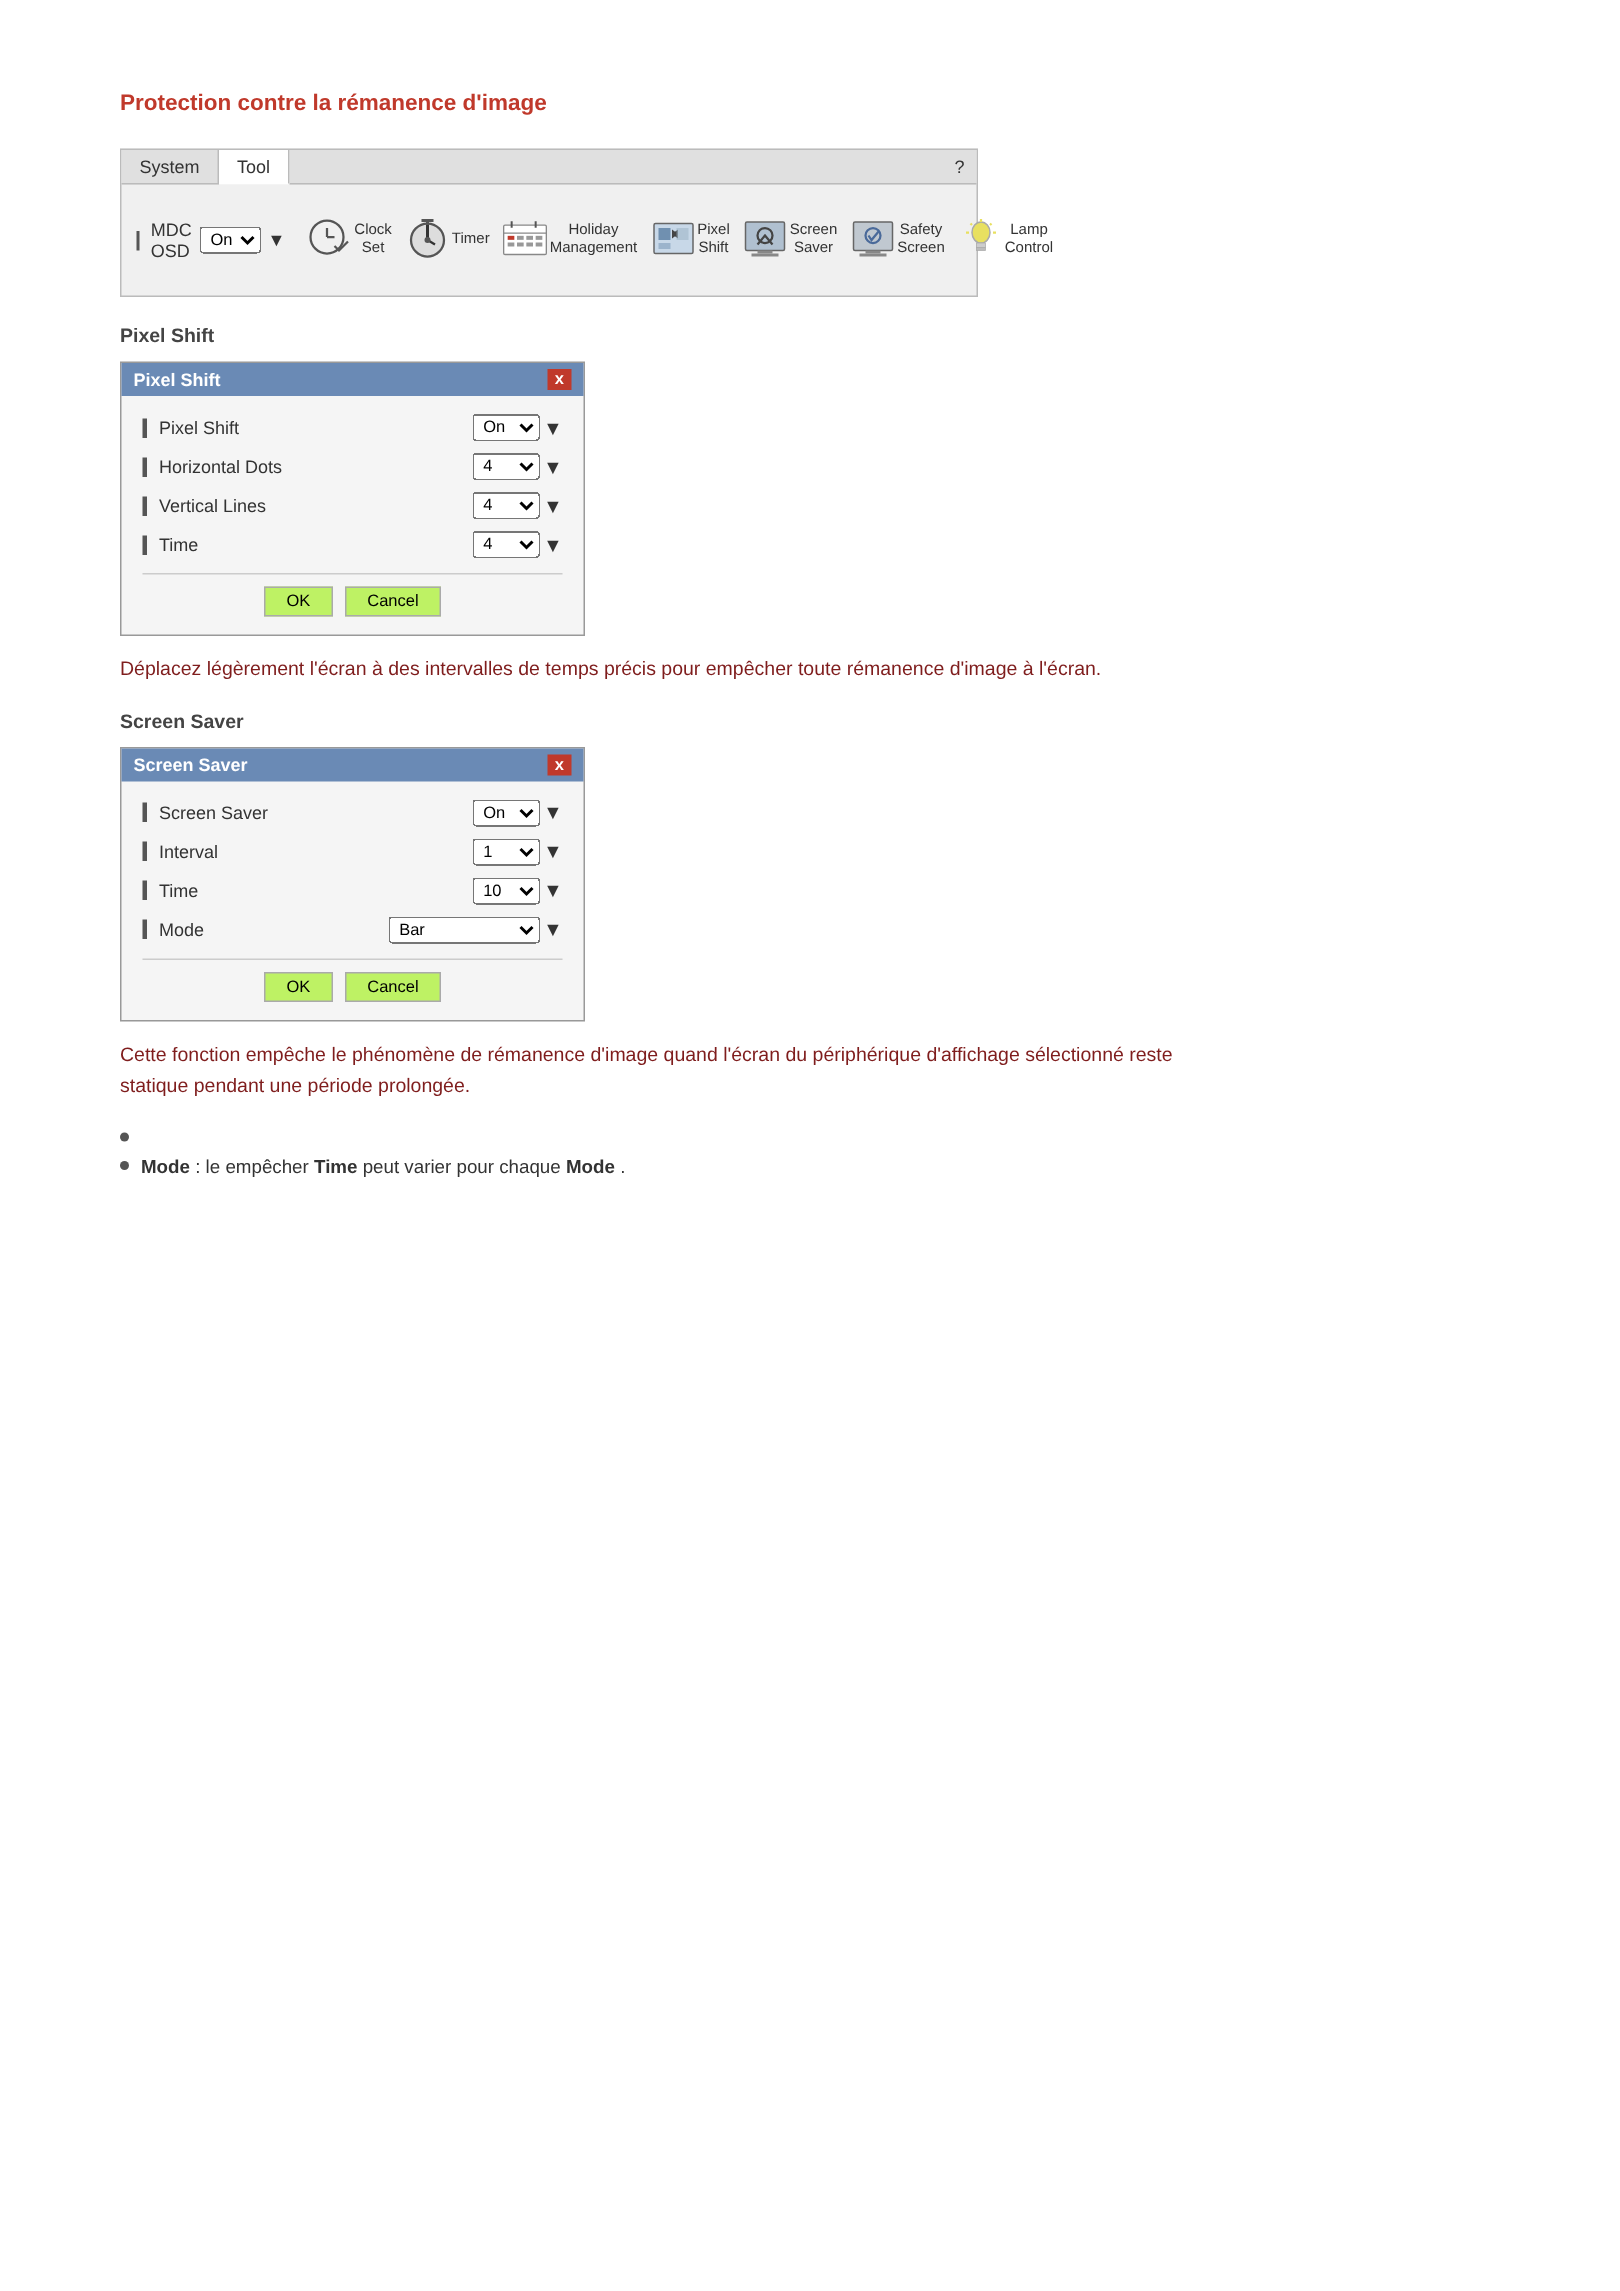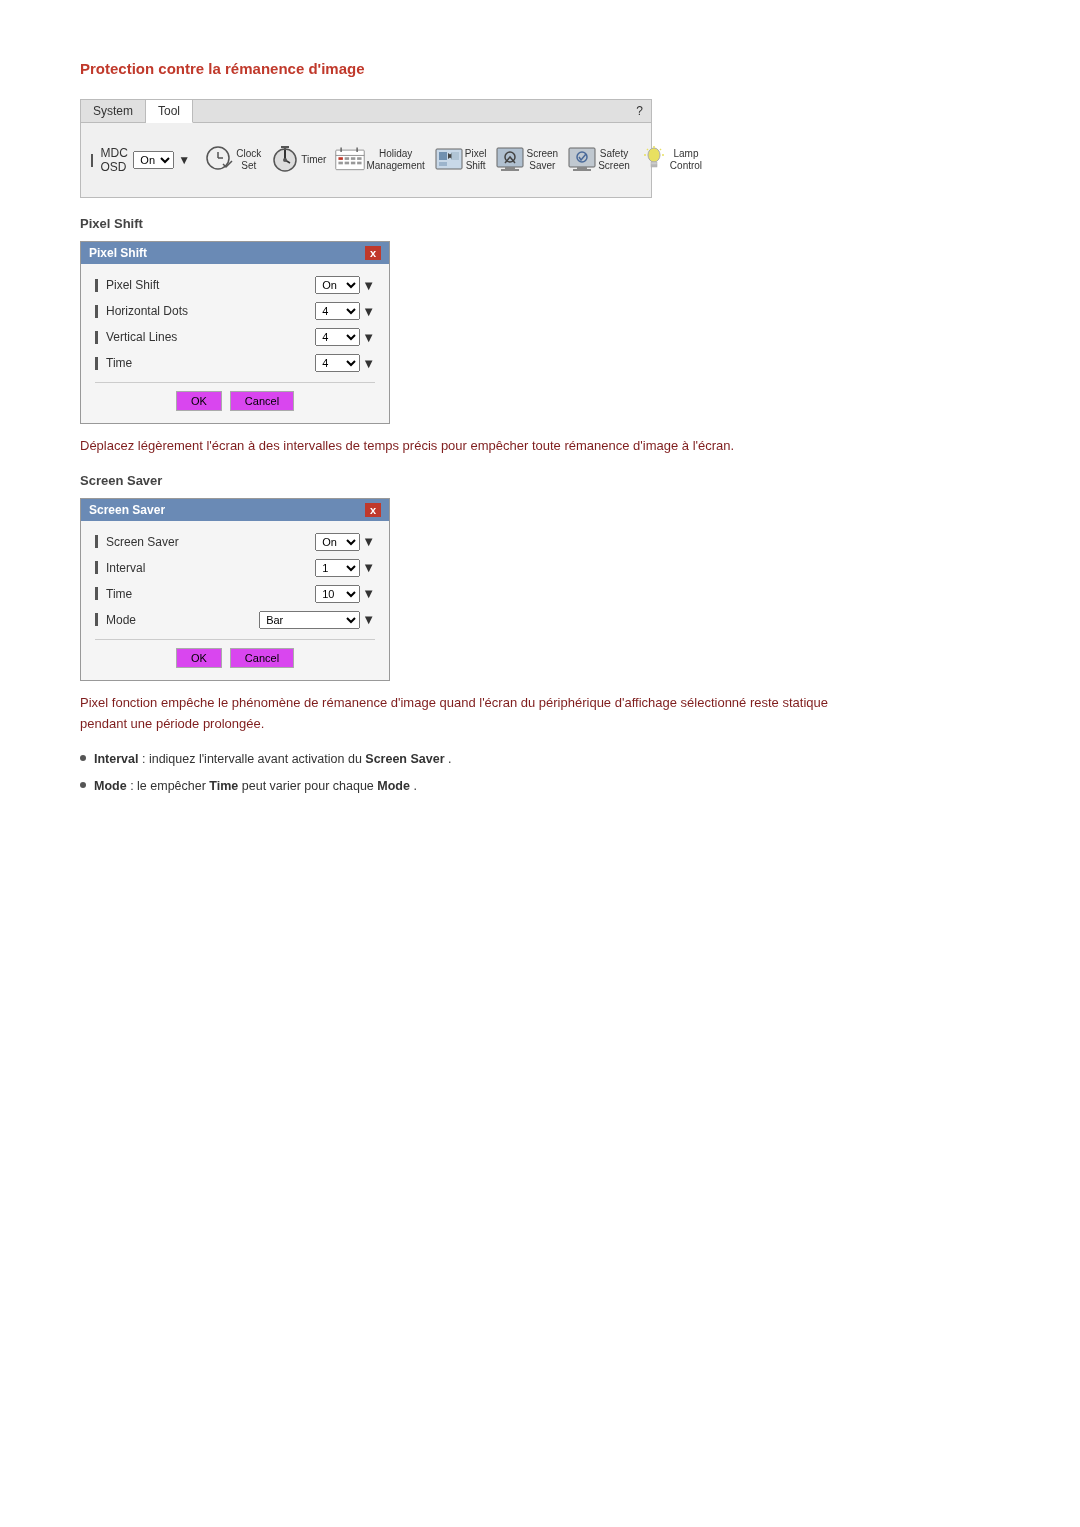--- a/index.html
+++ b/index.html
@@ -168,21 +168,21 @@
       justify-content: center;
       gap: 8px;
       margin-top: 10px;
       padding-top: 8px;
       border-top: 1px solid #ccc;
     }
 
     .dialog-buttons button {
       font-size: 11px;
       padding: 3px 14px;
-      background: #d946ef;
+      background: #bef264;
       border: 1px solid #aaa;
       cursor: pointer;
     }
 
     
     .sub-heading {
       font-size: 13px;
       font-weight: bold;
       color: #444;
       margin-bottom: 10px;
@@ -506,31 +506,25 @@
           </div>
         </div>
 
         <div class="dialog-buttons">
           <button>OK</button>
           <button>Cancel</button>
         </div>
       </div>
     </div>
 
-    <p class="description">Pixel fonction empêche le phénomène de rémanence d'image quand l'écran du périphérique d'affichage sélectionné reste statique pendant une période prolongée.</p>
+    <p class="description">Cette fonction empêche le phénomène de rémanence d'image quand l'écran du périphérique d'affichage sélectionné reste statique pendant une période prolongée.</p>
 
     <ul class="bullet-list">
       <li>
         <span class="bullet-dot"></span>
-        <span>
-          <span class="bold">Interval</span>
-          <span> : indiquez l'intervalle avant activation du </span>
-          <span class="bold">Screen Saver</span>
-          <span>.</span>
-        </span>
       </li>
       <li>
         <span class="bullet-dot"></span>
         <span>
           <span class="bold">Mode</span>
           <span> : le empêcher </span>
           <span class="bold">Time</span>
           <span> peut varier pour chaque </span>
           <span class="bold">Mode</span>
           <span>.</span>

